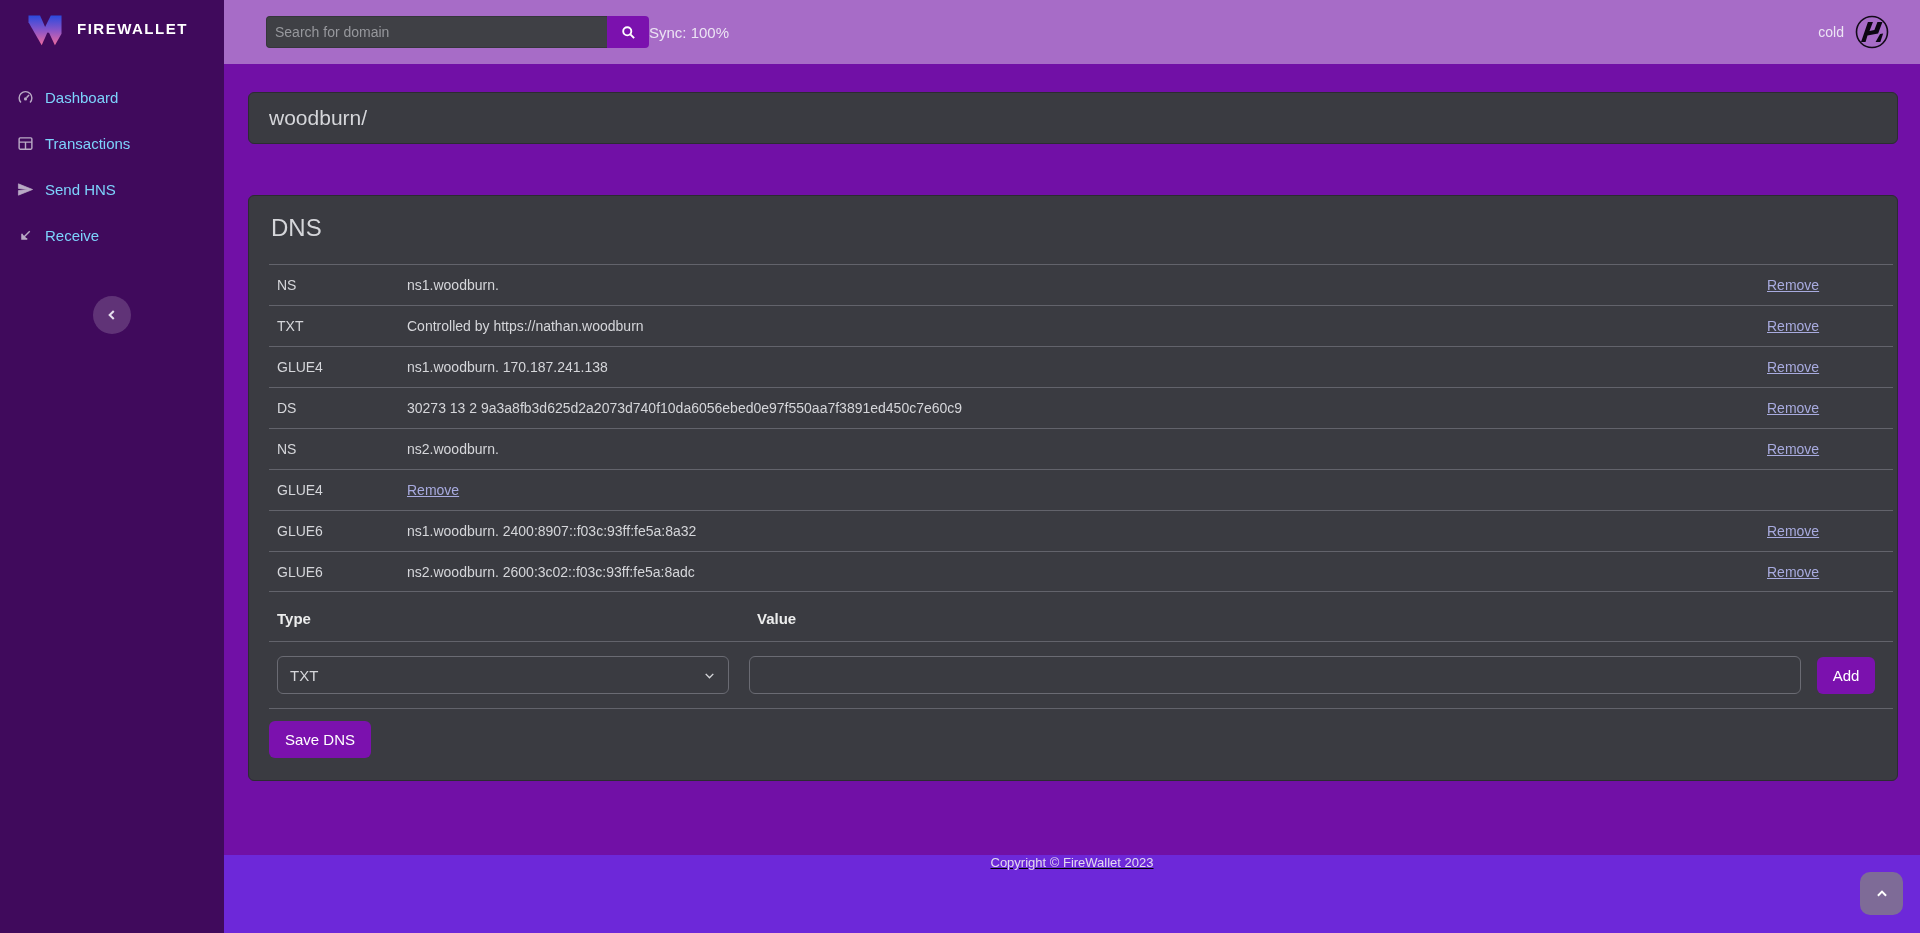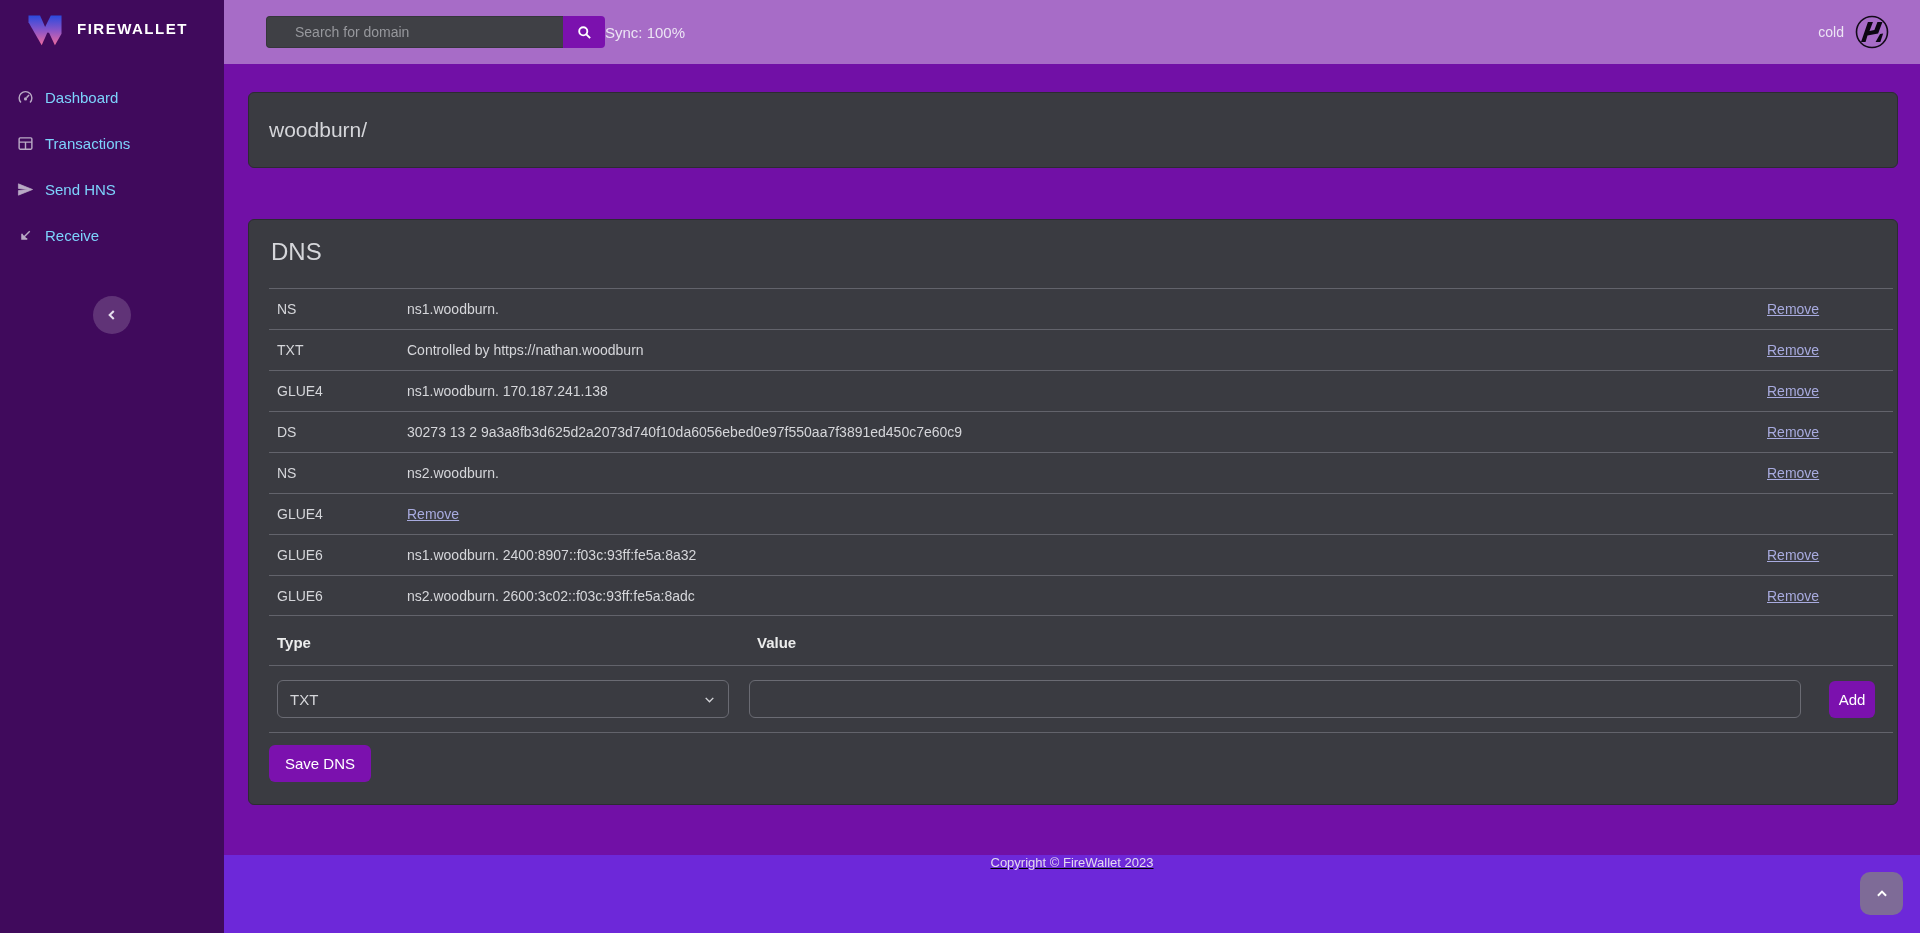--- a/index.html
+++ b/index.html
@@ -15,53 +15,53 @@
   .nav-icon { width:18px; height:18px; display:inline-flex; align-items:center; justify-content:center; opacity:.85; }
   .nav-icon svg { width:17px; height:17px; fill:#cfc6d8; stroke:#cfc6d8; }
   .collapse-btn { position:absolute; left:50%; transform:translateX(-50%); top:296px; width:38px; height:38px; border-radius:50%; border:none; background:rgba(255,255,255,0.17); cursor:pointer; display:flex; align-items:center; justify-content:center; }
   .collapse-btn svg { width:14px; height:14px; stroke:#e6e0ee; }
 
   
   .content { flex:1; display:flex; flex-direction:column; height:100%; }
 
   header { height:64px; min-height:64px; background:#a76cc7; display:flex; align-items:center; padding:0 30px 0 42px; }
   .searchbar { display:flex; height:32px; }
-  .search-input { width:297px; height:32px; background:#3f4045; border:1px solid #35363b; border-right:none; border-radius:4px 0 0 4px; color:#d8d9dd; font-size:14px; padding:0 28px; outline:none; }
+  .search-input { width:341px; height:32px; background:#3f4045; border:1px solid #35363b; border-right:none; border-radius:4px 0 0 4px; color:#d8d9dd; font-size:14px; padding:0 8px; outline:none; }
   .search-input::placeholder { color:#97989d; }
   .search-btn { width:42px; height:32px; background:#7b11ae; border:none; border-radius:0 4px 4px 0; cursor:pointer; display:flex; align-items:center; justify-content:center; }
   .search-btn svg { width:15px; height:15px; stroke:#ffffff; }
   .sync { flex:1; text-align:left; color:#ece4f4; font-size:15px; }
   .wallet { display:flex; align-items:center; gap:10px; }
   .wallet-label { color:#ece4f4; font-size:14px; }
   .hs-icon { width:36px; height:36px; }
 
   main { flex:1; background:#7110a6; padding:28px 22px 0 24px; overflow:hidden; }
 
   .card { background:#3a3b41; border:1px solid #2b2c31; border-radius:6px; color:#d5d6da; }
-  .domain-card { height:76px; display:flex; align-items:center; padding:0 20px; margin-bottom:51px; }
+  .domain-card { height:52px; display:flex; align-items:center; padding:0 20px; margin-bottom:51px; }
   .domain-title { font-size:21px; font-weight:400; color:#d5d6da; }
 
   .dns-card { padding:16px 4px 22px 20px; }
   .dns-title { font-size:24px; font-weight:400; color:#d5d6da; margin:2px 0 22px 2px; }
 
   .dns-row { display:grid; grid-template-columns:130px 1fr 134px; align-items:center; border-top:1px solid #62636b; min-height:41px; font-size:14px; }
   .dns-row:last-of-type { border-bottom:1px solid #62636b; }
   .cell { padding:10px 8px; color:#d5d6da; }
   .remove-link { color:#a8abdf; text-decoration:underline; font-size:14px; cursor:pointer; }
 
   .form-head { display:grid; grid-template-columns:480px 1fr 92px; border-bottom:1px solid #62636b; }
   .form-head .cell { font-weight:700; font-size:15px; color:#eceded; padding:18px 8px 14px 8px; }
   .form-row { display:grid; grid-template-columns:480px 1fr 92px; align-items:center; border-bottom:1px solid #62636b; padding:14px 0; }
   .select-wrap { position:relative; width:452px; margin-left:8px; }
   .type-select { width:100%; height:38px; background:#3a3b41; color:#d5d6da; border:1px solid #6a6b73; border-radius:6px; padding:0 34px 0 12px; font-size:15px; appearance:none; -webkit-appearance:none; outline:none; cursor:pointer; }
   .select-chevron { position:absolute; right:13px; top:12px; width:13px; height:13px; pointer-events:none; }
   .select-chevron svg { stroke:#d5d6da; width:13px; height:13px; }
   .value-input { width:100%; height:38px; background:#3a3b41; border:1px solid #6a6b73; border-radius:6px; color:#d5d6da; font-size:15px; padding:0 12px; outline:none; }
   .btn { background:#7b11ae; color:#ffffff; border:none; border-radius:6px; font-size:15px; cursor:pointer; }
-  .add-btn { width:46px; height:37px; margin-left:28px; }
+  .add-btn { width:58px; height:37px; margin-left:16px; }
   .save-btn { margin-top:12px; padding:9px 16px; height:37px; }
 
   footer { height:78px; min-height:78px; background:#6d28d9; display:flex; align-items:flex-start; justify-content:center;text-decoration:underline; }
   .copyright { color:#e3daee; font-size:13px; }
 
   .scroll-top { position:fixed; right:17px; bottom:18px; width:43px; height:43px; border:none; border-radius:10px; background:#7e6b97; cursor:pointer; display:flex; align-items:center; justify-content:center; }
   .scroll-top svg { width:14px; height:14px; stroke:#ffffff; }
 </style>
 </head>
 <body>

